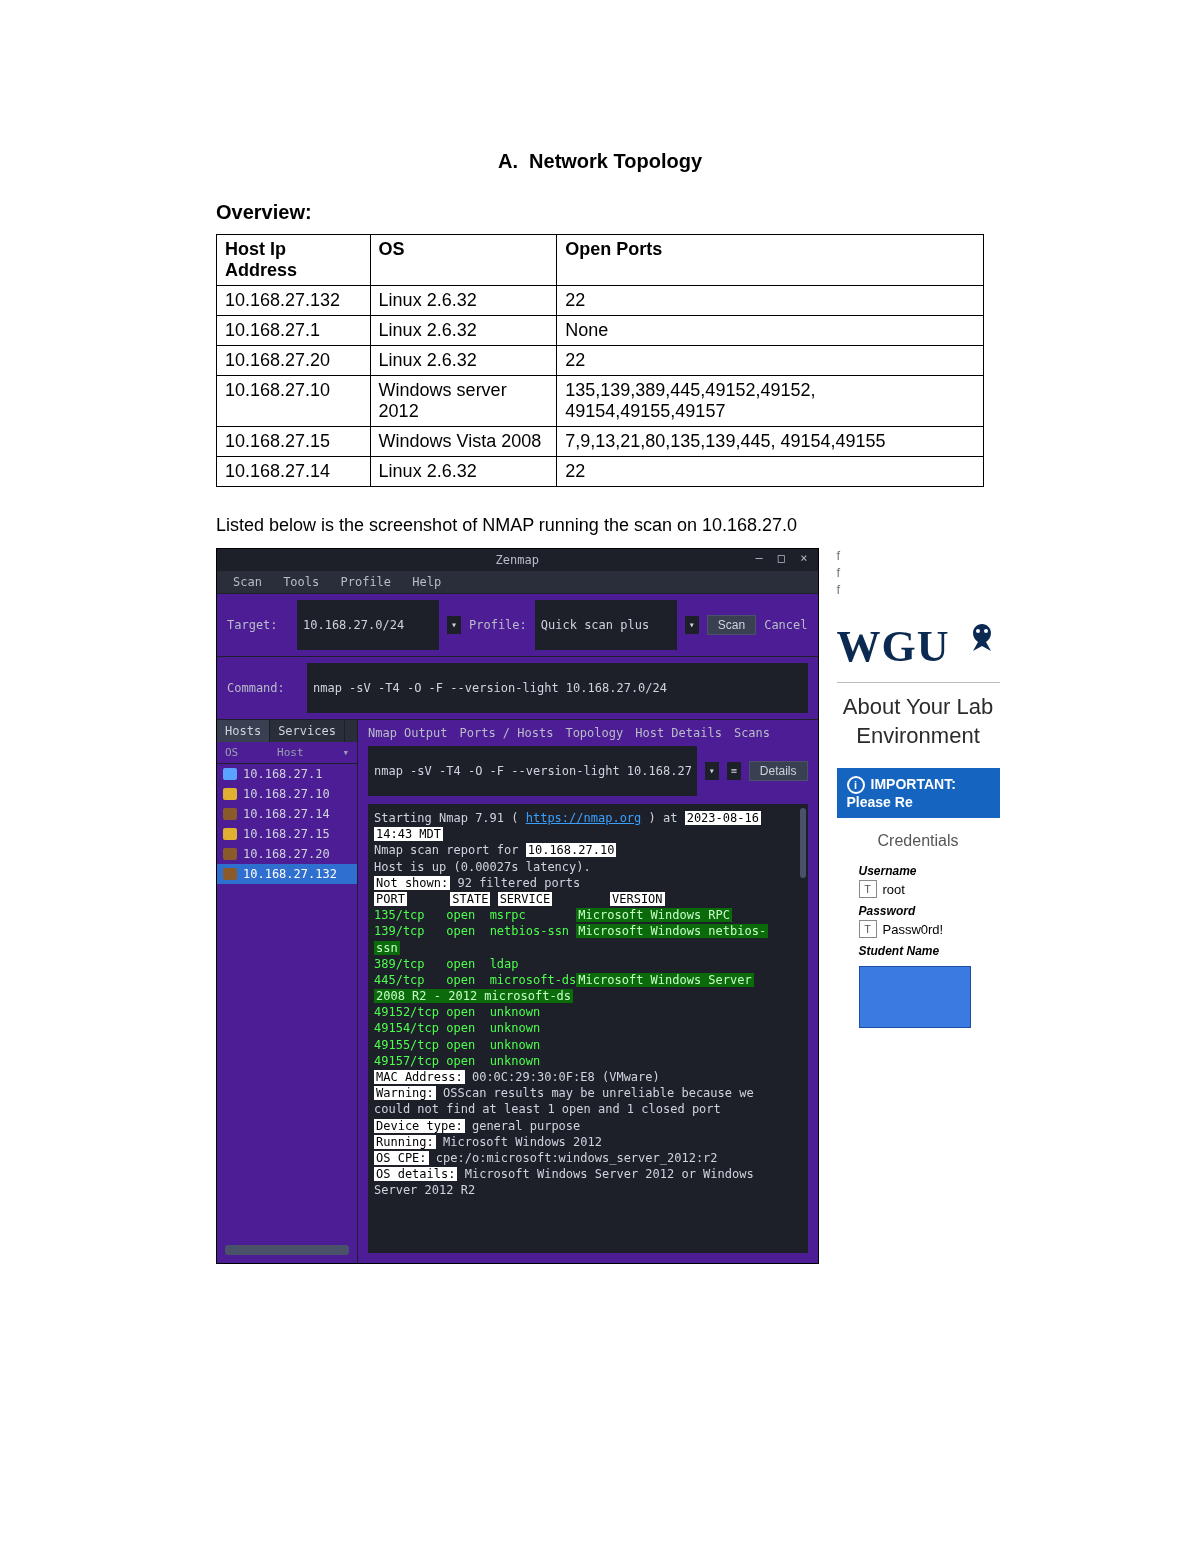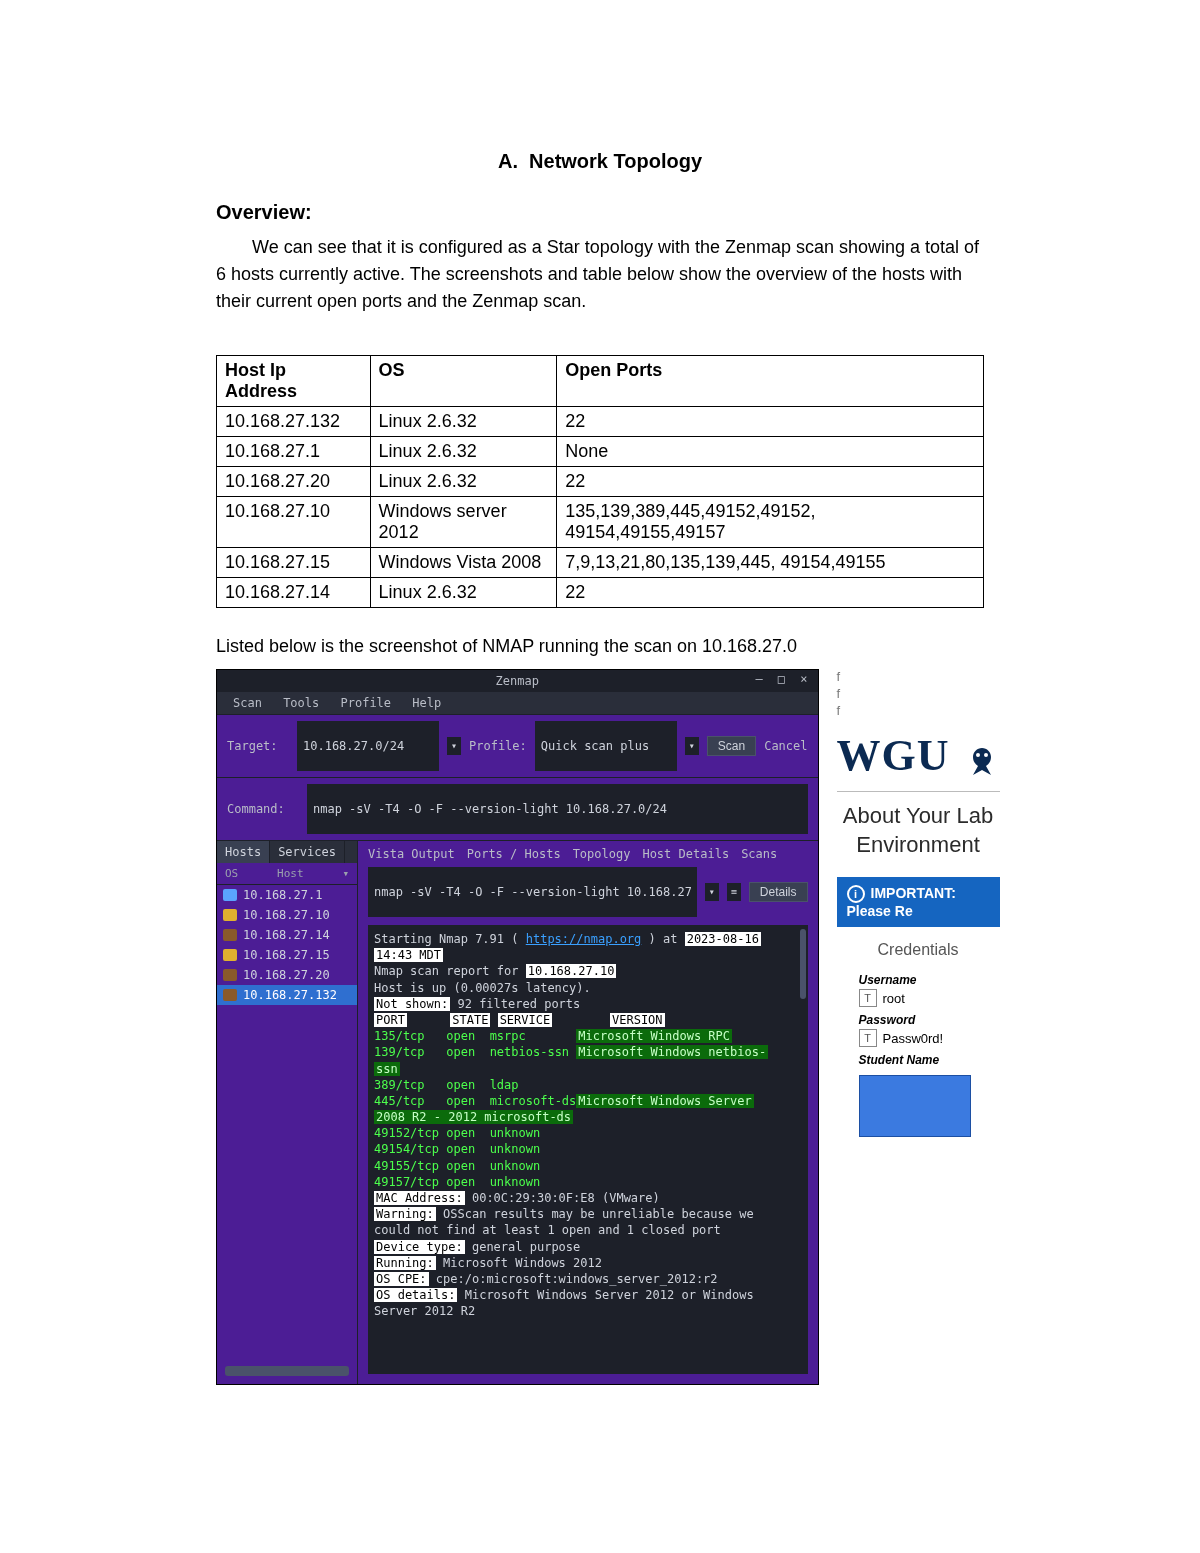--- a/index.html
+++ b/index.html
@@ -40,21 +40,21 @@
   .zm-filter{display:flex;align-items:center;padding:4px 10px;gap:8px;}
   .zm-out{background:#1d2029;margin:4px 10px 10px 10px;padding:6px;min-height:280px;white-space:pre-wrap;font-size:12px;line-height:1.35;position:relative;}
   .zm-out .hl{background:#fff;color:#000;padding:0 2px;}
   .zm-out .link{color:#3aa0ff;text-decoration:underline;}
   .zm-out .grn{color:#4cff4c;}
   .zm-out .ghl{background:#0b6b0b;color:#c6ffc6;padding:0 2px;}
   .zm-vscroll{position:absolute;right:2px;top:4px;width:6px;height:70px;background:#4a526a;border-radius:3px;}
   
   .side{margin-left:18px;flex:1;}
   .side .f{color:#7a7a7a;font-family:inherit;font-size:13px;margin-bottom:2px;}
-  .wgu-row{display:flex;align-items:flex-end;gap:14px;margin:12px 0 10px 0;}
+  .wgu-row{display:flex;align-items:flex-start;gap:14px;margin:24px 0 10px 0;}
   .wgu{font-size:44px;font-weight:900;color:#0b2a52;letter-spacing:1px;font-family:Georgia,serif;}
   .owl{width:36px;height:36px;}
   .about{font-size:22px;color:#2b2b2b;text-align:center;margin:8px 0 18px 0;line-height:1.3;}
   .imp{background:#1565c0;color:#fff;font-size:14px;padding:8px 10px;font-weight:bold;}
   .imp .infoic{display:inline-block;width:14px;height:14px;border:2px solid #fff;border-radius:50%;text-align:center;line-height:14px;font-size:11px;margin-right:6px;}
   .cred-title{text-align:center;font-size:16px;color:#555;margin:14px 0;}
   .cred-label{font-size:12px;font-weight:bold;font-style:italic;margin:6px 0 2px 22px;}
   .cred-box{display:flex;align-items:center;gap:6px;margin-left:22px;}
   .cred-box .sq{width:16px;height:16px;border:1px solid #888;display:flex;align-items:center;justify-content:center;font-size:11px;color:#555;}
   .cred-box span{font-size:13px;}
@@ -63,21 +63,20 @@
 </style>
 </head>
 <body>
 
 <div class="page">
   <div class="section-title">
     <span>A.</span>&nbsp;&nbsp;<span>Network Topology</span>
   </div>
 
   <div class="overview-head">Overview:</div>
-  <div class="overview-body">We can see that it is configured as a Star topology with the Zenmap scan showing a total of 6 hosts currently active. The screenshots and table below show the overview of the hosts with their current open ports and the Zenmap scan.</div>
 
   <table class="hosts">
     <thead>
       <tr>
         <th>Host Ip Address</th>
         <th>OS</th>
         <th>Open Ports</th>
       </tr>
     </thead>
     <tbody id="hosts-tb">
@@ -177,21 +176,21 @@
               </div>
               <div class="zm-hr sel">
                 <span class="zm-ic" style="background: rgb(138, 90, 42); border-radius: 2px;"></span>
                 <span>10.168.27.132</span>
               </div>
             </div>
           <div class="zm-scroll"></div>
         </div>
         <div class="zm-right">
           <div class="zm-tabs-lg">
-            <span>Vista Output</span>
+            <span>Nmap Output</span>
             <span>Ports / Hosts</span>
             <span>Topology</span>
             <span>Host Details</span>
             <span>Scans</span>
           </div>
           <div class="zm-filter">
             <input class="zm-input" value="nmap -sV -T4 -O -F --version-light 10.168.27.0/24" style="">
             <div class="zm-dd">▾</div>
             <div class="zm-dd">≡</div>
             <button class="zm-btn">Details</button>

